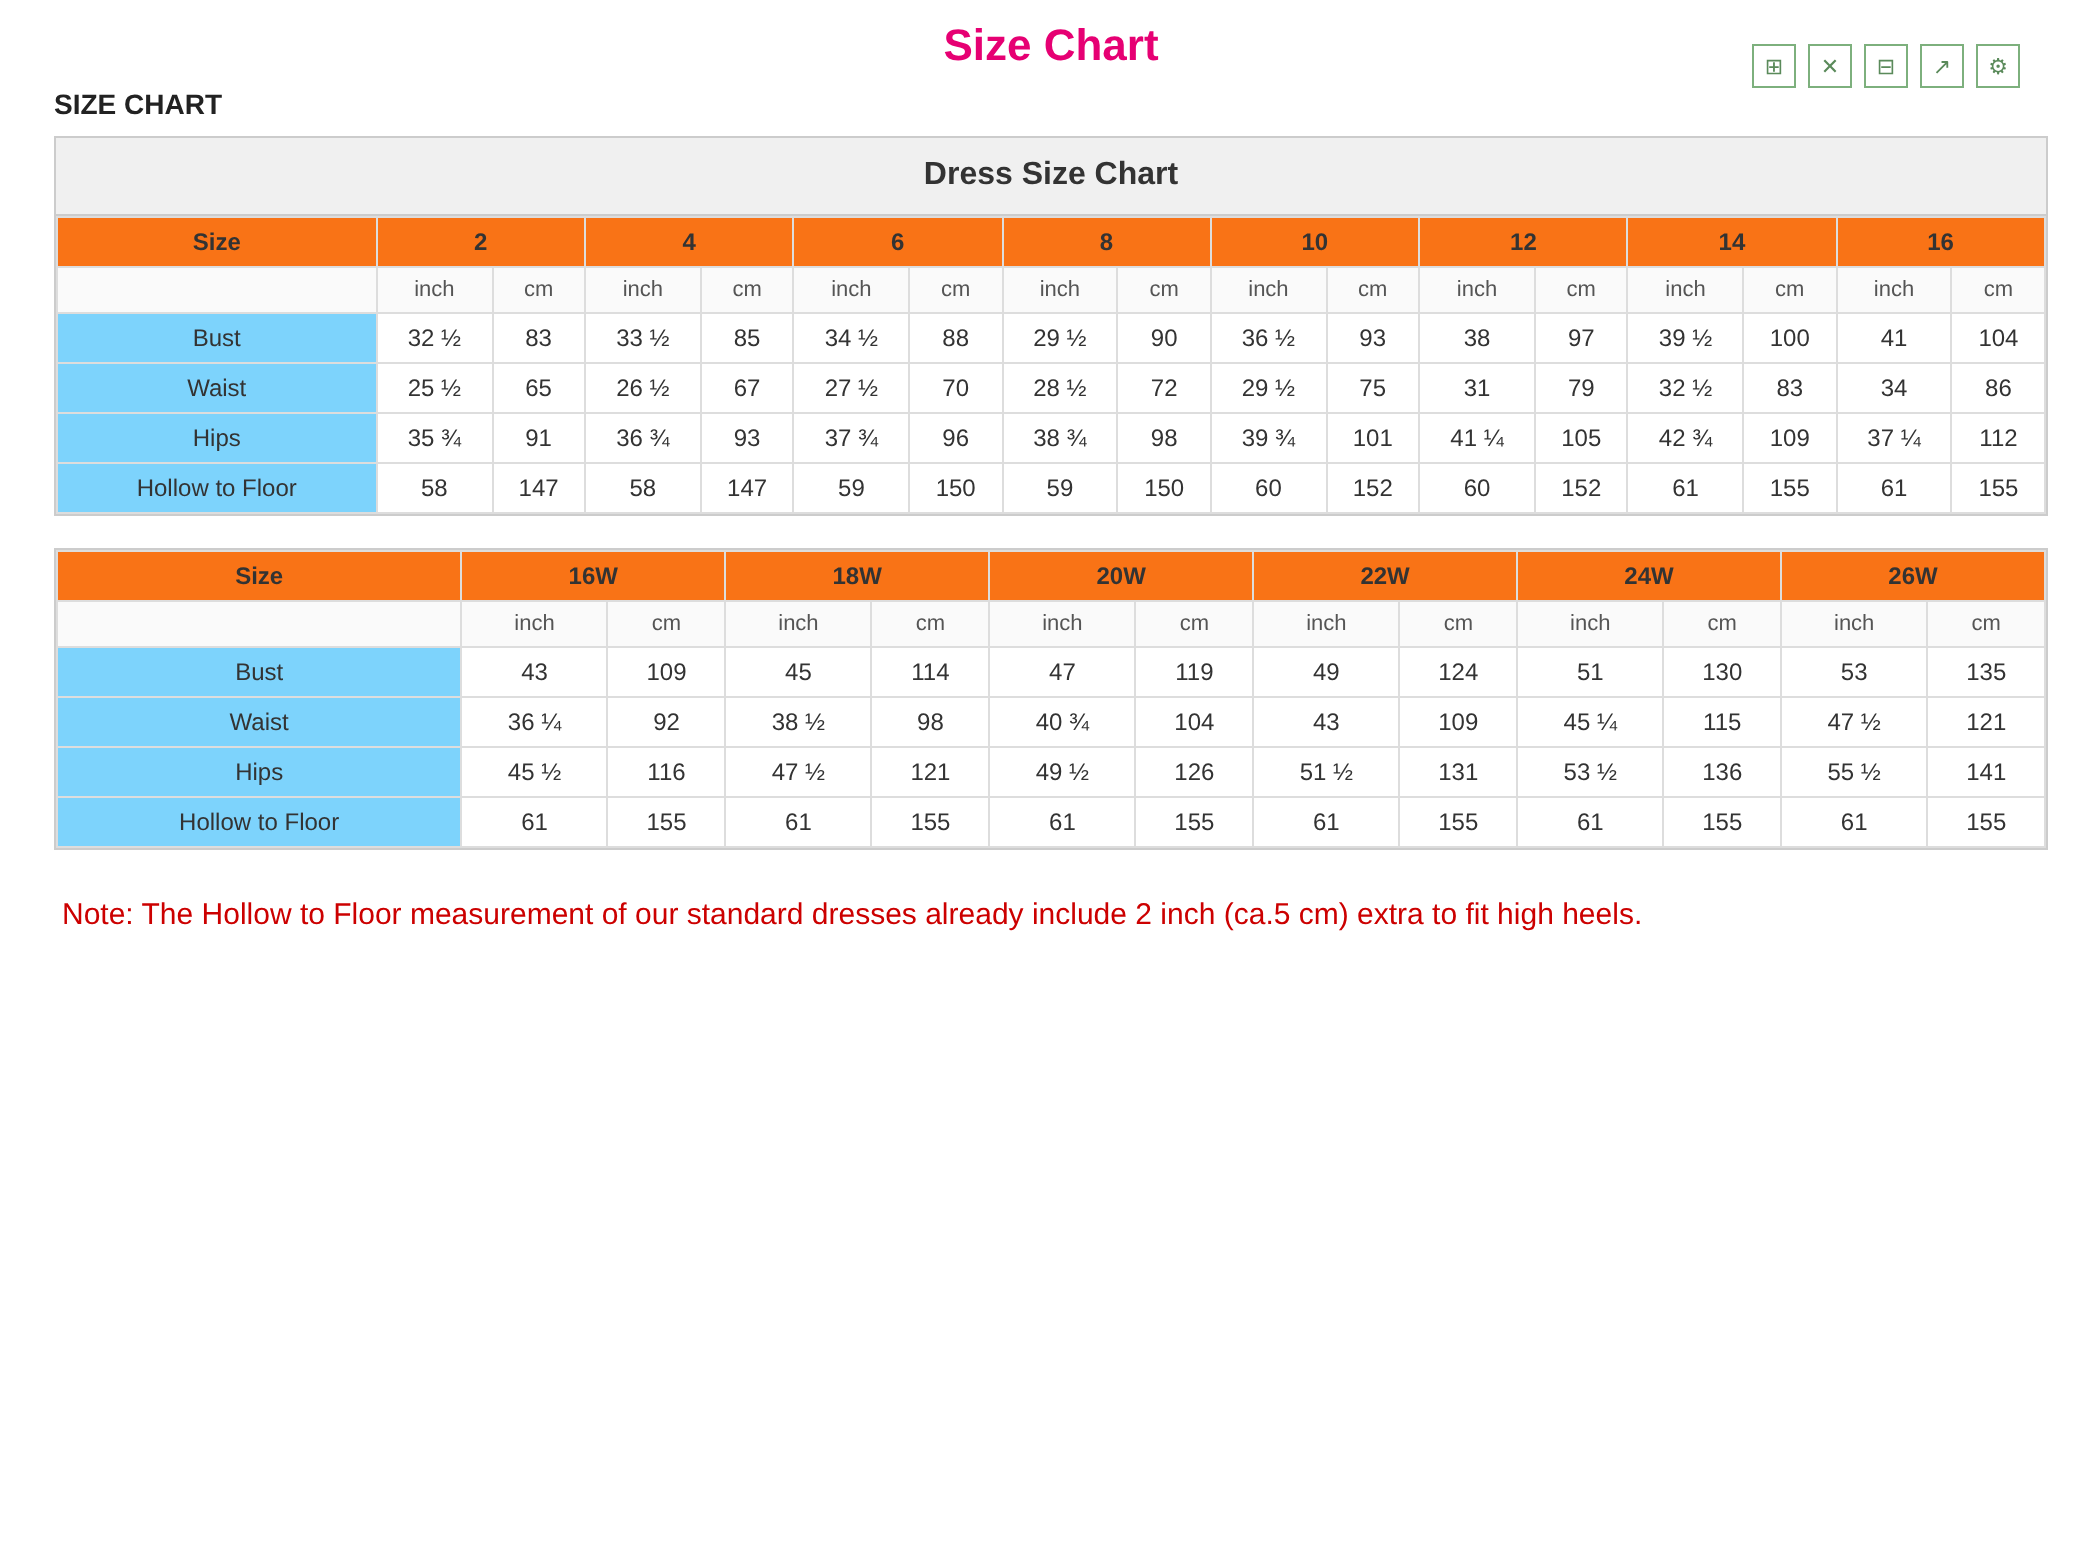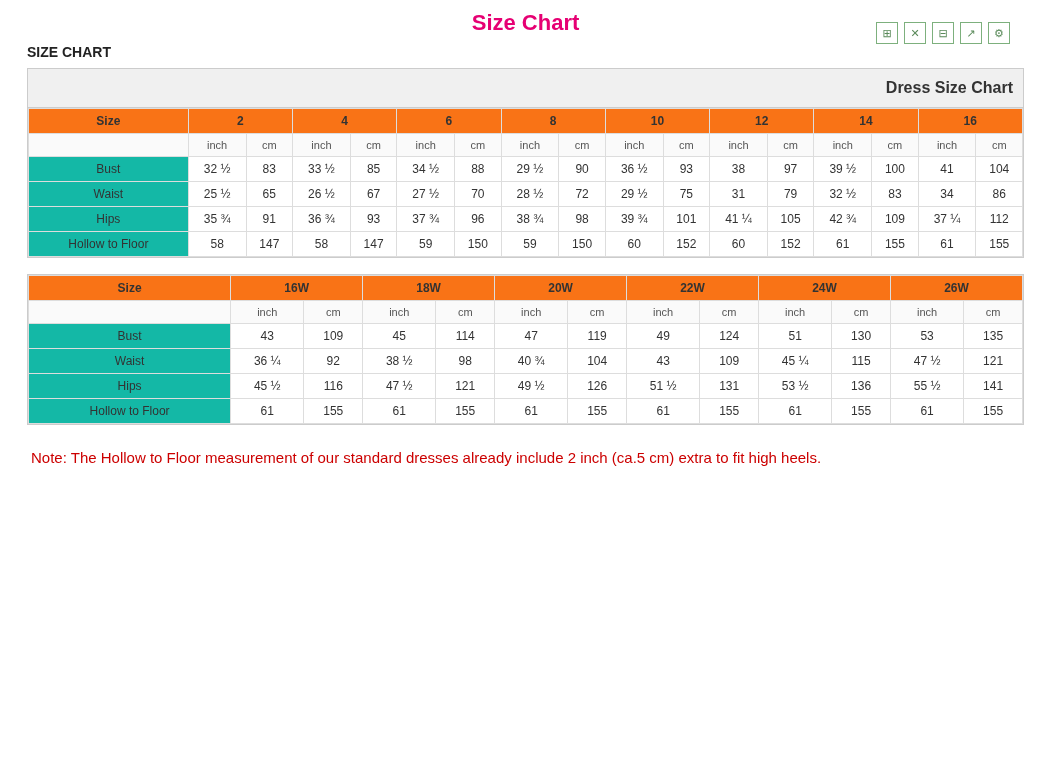--- a/index.html
+++ b/index.html
@@ -43,42 +43,42 @@
       font-weight: bold;
       margin-bottom: 8px;
       color: #222;
     }
     .chart-container {
       border: 1px solid #ccc;
       margin-bottom: 16px;
       background: #f9f9f9;
     }
     .chart-header {
-      text-align: right;
+      text-align: center;
       font-size: 16px;
       font-weight: bold;
       padding: 10px;
       background: #f0f0f0;
       border-bottom: 1px solid #ccc;
     }
     table {
       width: 100%;
       border-collapse: collapse;
     }
     th, td {
       border: 1px solid #ddd;
       text-align: center;
       padding: 5px 3px;
       font-size: 12px;
       white-space: nowrap;
     }
     .row-label {
       text-align: center;
       font-weight: normal;
-      background: #14b8a6;
+      background: #7dd3fc;
       padding-left: 6px;
       padding-right: 6px;
     }
     .size-row th {
       font-weight: bold;
       background: #f97316;
     }
     .unit-row td {
       font-size: 11px;
       color: #555;

